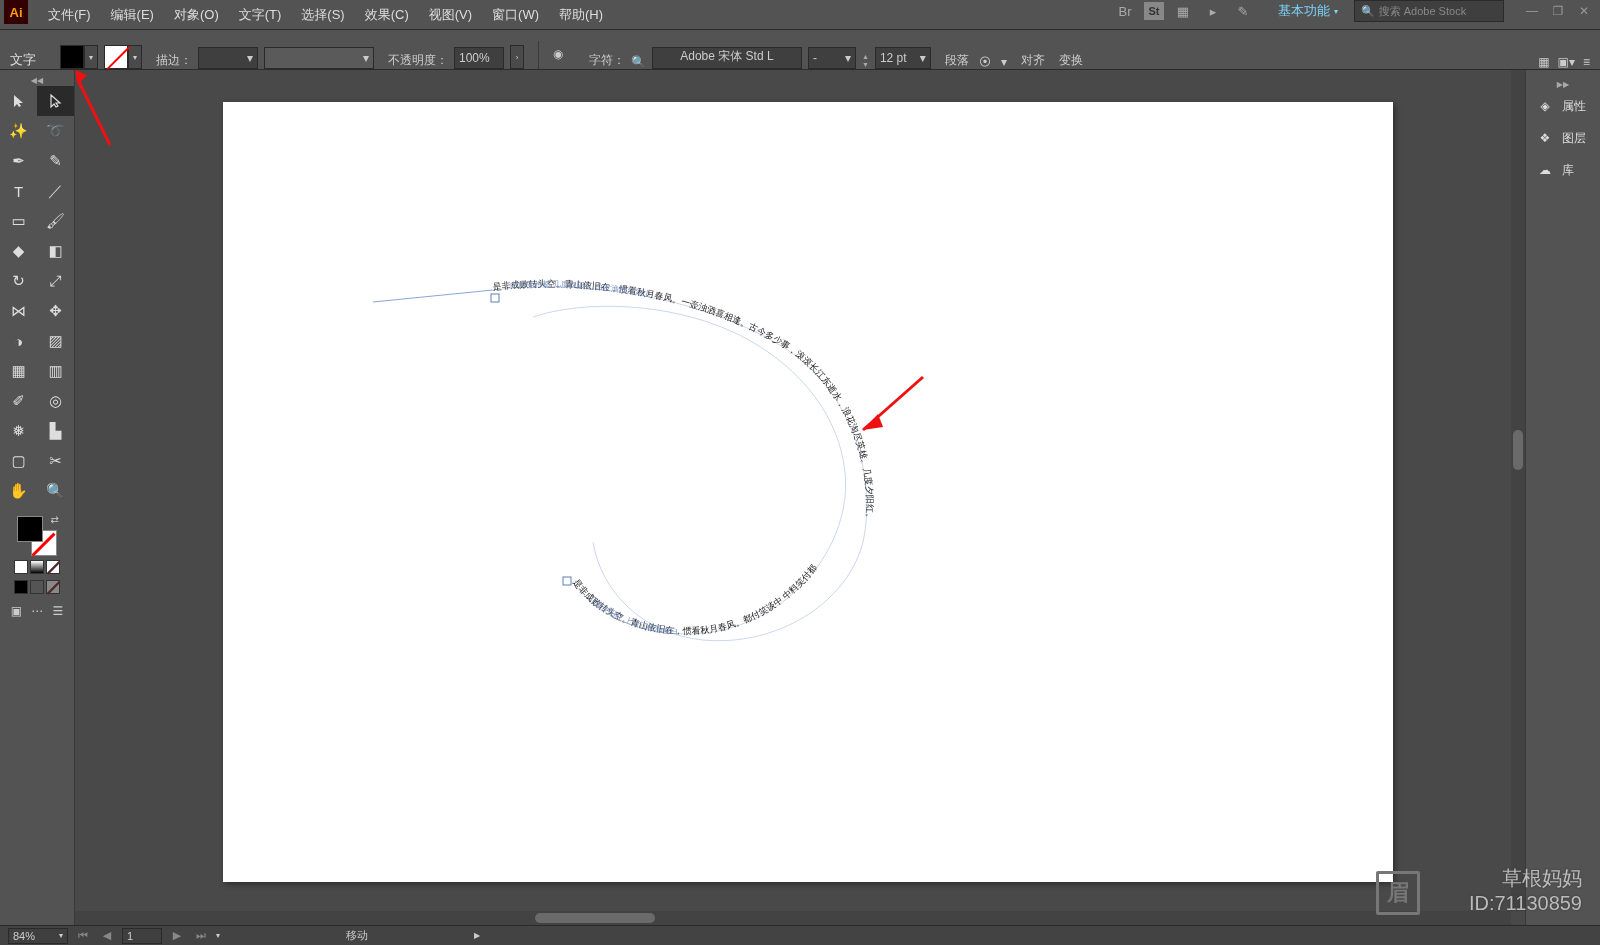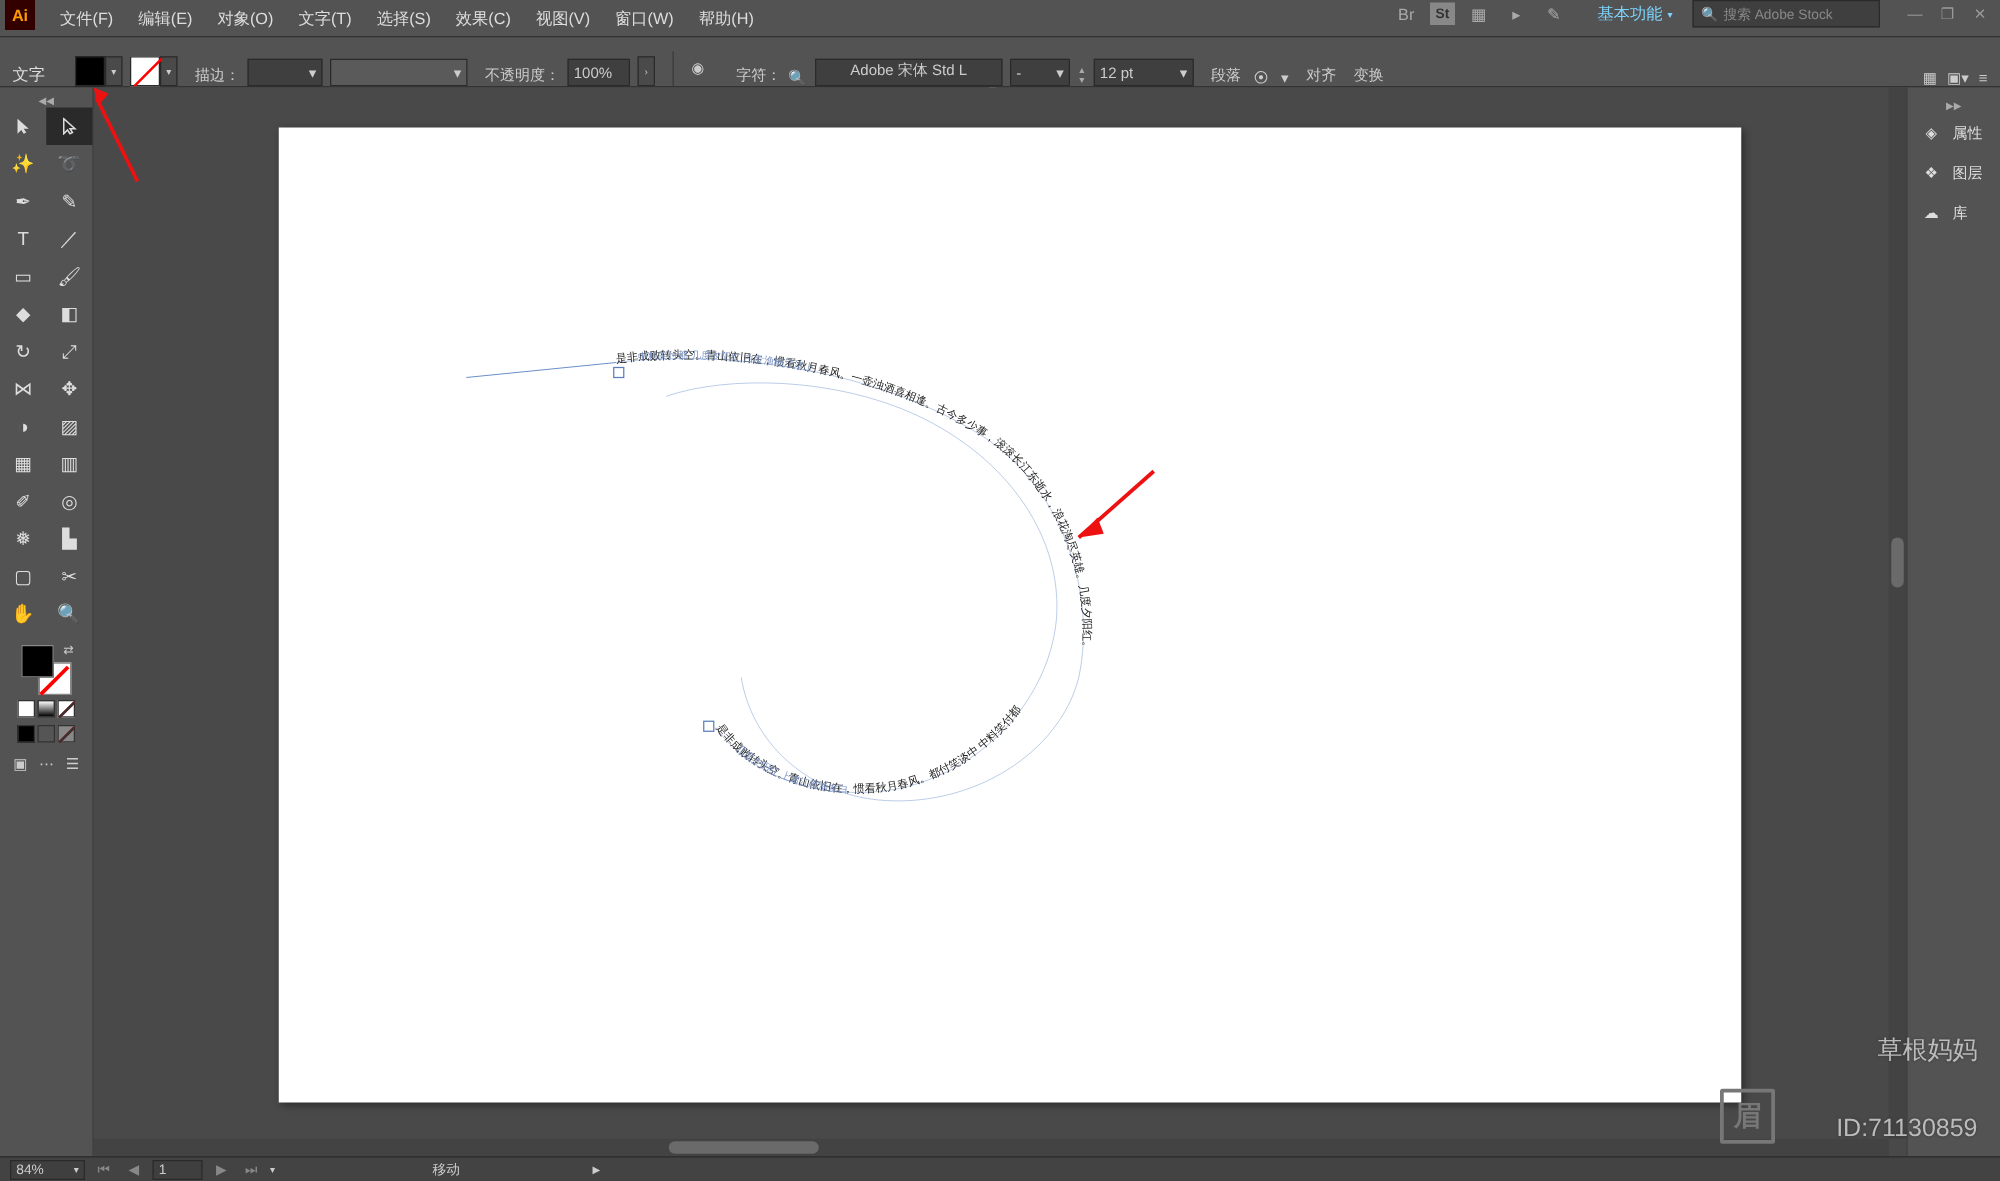--- a/index.html
+++ b/index.html
@@ -63,21 +63,21 @@
 .rp-item .ic { width:18px; text-align:center; }
 
 
 .statusbar { position:absolute; left:0; right:0; bottom:0; height:20px; background:#434343; display:flex; align-items:center; padding: 0 8px; font-size:11px; color:#ccc; gap:6px; border-top:1px solid #2a2a2a;}
 .statusbar .nav-btn { width:18px; text-align:center; color:#888; }
 
 .red-arrow-1 { position:absolute; pointer-events:none; }
 
 
 .watermark { position:absolute; right:18px; bottom:30px; text-align:right; font-size:20px; color:#bbb; font-weight:500; text-shadow:0 0 2px #333; }
-.watermark .id { font-size:20px;margin-top:39px; }
+.watermark .id { font-size:20px; }
 .wm-box { position:absolute; right:180px; bottom:30px; width:44px; height:44px; border:3px solid #777; display:flex; align-items:center; justify-content:center; color:#777; font-size:22px; font-weight:bold; border-radius:2px; }
 
 svg { display:block; }
 </style>
 </head>
 <body>
 
 <div class="menubar">
   <div class="app-logo">Ai</div>
   <div class="menu-item">文件(F)</div>
@@ -143,21 +143,21 @@
       <span style="margin-left:auto;">▾</span>
     </div>
   <div class="num-input" style="width:48px;">
       <span>-</span>
       <span style="margin-left:auto;">▾</span>
     </div>
   <div style="display:flex;flex-direction:column;font-size:7px;color:#aaa;line-height:8px;">
       <span>▲</span>
       <span>▼</span>
     </div>
-  <div class="num-input" style="width:80px;">
+  <div class="num-input" style="width:56px;">
       <span>12 pt</span>
       <span style="margin-left:auto;">▾</span>
     </div>
   <span class="ctrl-lbl">段落</span>
   <span style="margin:0 4px;">⦿</span>
     <span>▾</span>
   <span class="ctrl-lbl">对齐</span>
   <span class="ctrl-lbl">变换</span>
   <div style="margin-left:auto; display:flex; gap:8px; align-items:center;">
     <span>▦</span>

